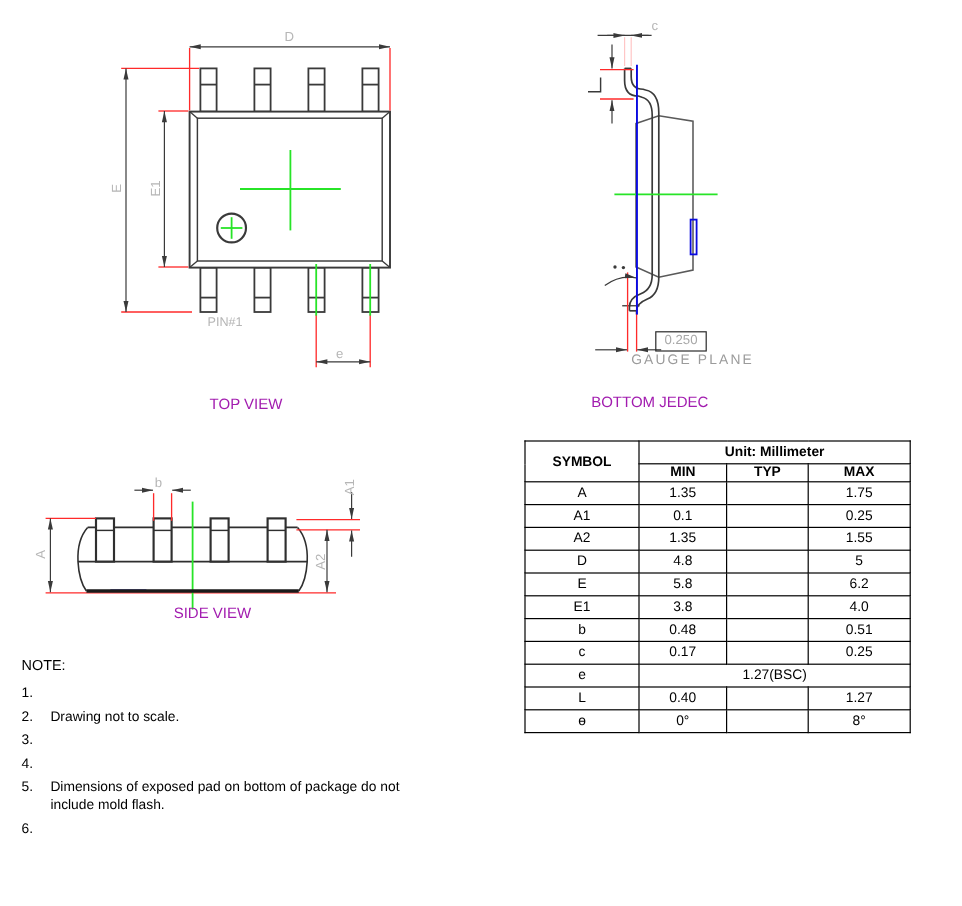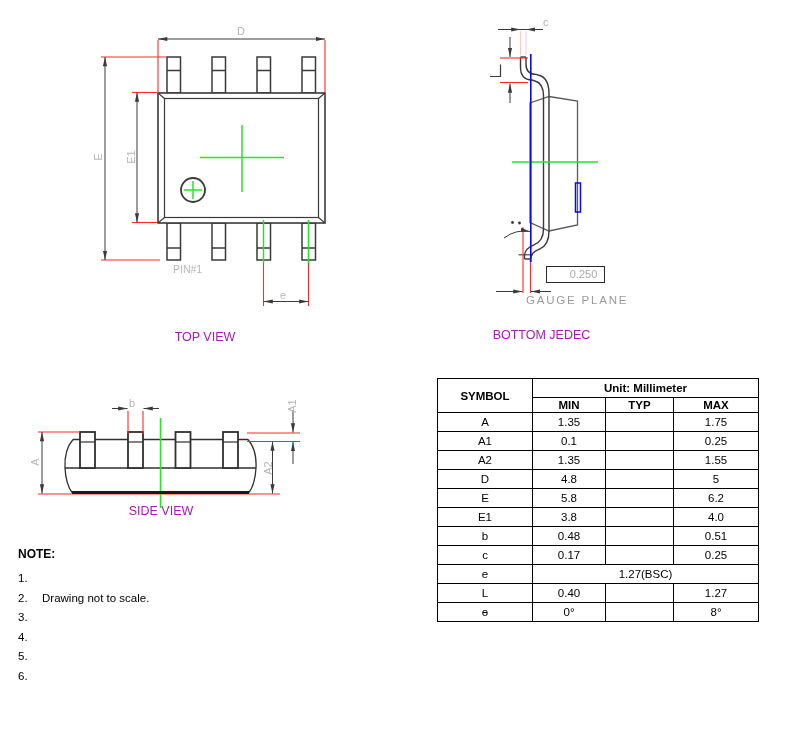--- a/index.html
+++ b/index.html
@@ -2,33 +2,33 @@
 <html><head>
 <meta charset="utf-8">
 <style>
   html,body{margin:0;padding:0;background:#ffffff;}
   #stage{position:relative;width:802px;height:755px;background:#ffffff;overflow:hidden;
          font-family:"Liberation Sans",sans-serif;}
   #artwork{position:absolute;left:0;top:0;}
   .lbl{position:absolute;color:#b6b6b6;font-size:11px;line-height:12px;white-space:nowrap;}
   .lbl.rot{transform:rotate(-90deg);transform-origin:center center;}
   .caption{position:absolute;color:#a21caf;font-size:12.5px;text-align:center;white-space:nowrap;}
-  .gaugebox{position:absolute;left:546px;top:266px;width:41px;height:15px;border:1.6px solid #2a2a2a;
-            color:#a9a9a9;font-size:11px;line-height:15px;text-align:center;padding-left:16px;}
+  .gaugebox{position:absolute;left:546px;top:276px;width:41px;height:15px;border:1.6px solid #2a2a2a;
+            color:#a9a9a9;font-size:11px;line-height:15px;text-align:center;}
   .gaugeplane{position:absolute;left:526px;top:294px;color:#9b9b9b;font-size:11.5px;letter-spacing:1.8px;white-space:nowrap;}
   
-  #dimtable{position:absolute;left:437px;top:378px;border-collapse:collapse;table-layout:fixed;
+  #dimtable{position:absolute;left:437px;top:367px;border-collapse:collapse;table-layout:fixed;
             font-size:11.5px;color:#000;}
   #dimtable td,#dimtable th{border:1px solid #000;text-align:center;padding:0;height:18px;
             overflow:hidden;white-space:nowrap;}
   #dimtable th{font-weight:bold;}
   #dimtable .subhdr th{height:14px;}
   
   #notes{position:absolute;left:18px;top:547px;width:412px;color:#000;font-size:11.5px;line-height:15px;}
-  #notes .note-title{font-weight:bold;font-size:12px;margin-bottom:9px;}
+  #notes .note-title{font-weight:normal;font-size:12px;margin-bottom:9px;}
   .note-item{display:flex;margin-bottom:4.5px;}
   .note-num{width:24px;flex:0 0 24px;}
   .note-text{white-space:pre-line;}
 </style>
 </head>
 <body>
 
 <div id="stage">
 
   <svg id="artwork" width="802" height="755" viewBox="0 0 802 755">
@@ -202,21 +202,21 @@
   <div class="gaugebox">0.250</div>
   <div class="gaugeplane">GAUGE PLANE</div>
 
   <div class="lbl" style="left:129px;top:397px;">b</div>
   <div class="lbl rot" style="left:31px;top:456px;">A</div>
   <div class="lbl rot" style="left:285px;top:400px;">A1</div>
   <div class="lbl rot" style="left:261px;top:462px;">A2</div>
 
   <div class="caption" style="left:155px;top:330px;width:100px;">TOP VIEW</div>
   <div class="caption" style="left:489px;top:328px;width:105px;">BOTTOM JEDEC</div>
-  <div class="caption" style="left:116px;top:504px;width:90px;">SIDE VIEW</div>
+  <div class="caption" style="left:132px;top:504px;width:90px;">SIDE VIEW</div>
 
   <table id="dimtable">
     <colgroup>
         <col style="width:95px">
         <col style="width:73px">
         <col style="width:68px">
         <col style="width:85px">
       </colgroup>
     <tbody>
         <tr>
@@ -305,19 +305,21 @@
       <div class="note-text">Drawing not to scale.</div>
     </div>
     <div class="note-item">
       <div class="note-num">3.</div>
     </div>
     <div class="note-item">
       <div class="note-num">4.</div>
     </div>
     <div class="note-item">
       <div class="note-num">5.</div>
+      <div class="note-text">Dimensions of exposed pad on bottom of package do not
+include mold flash.</div>
     </div>
     <div class="note-item">
       <div class="note-num">6.</div>
     </div>
   </div>
 
 </div>
 
 </body></html>

